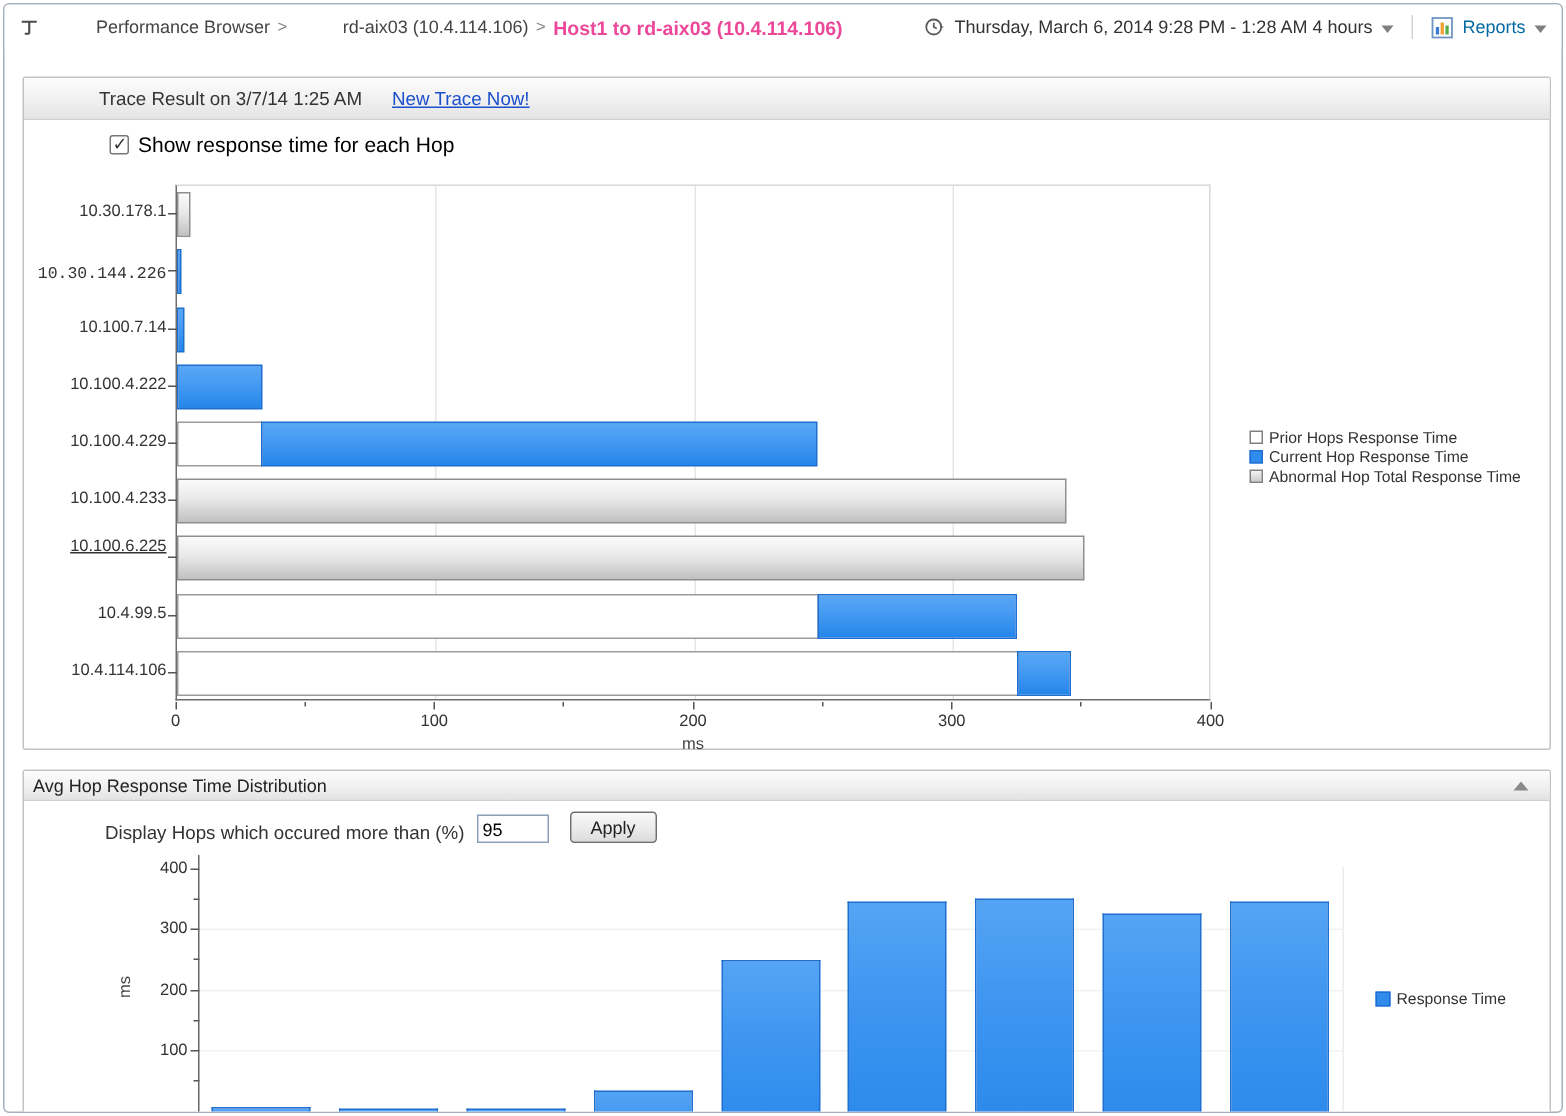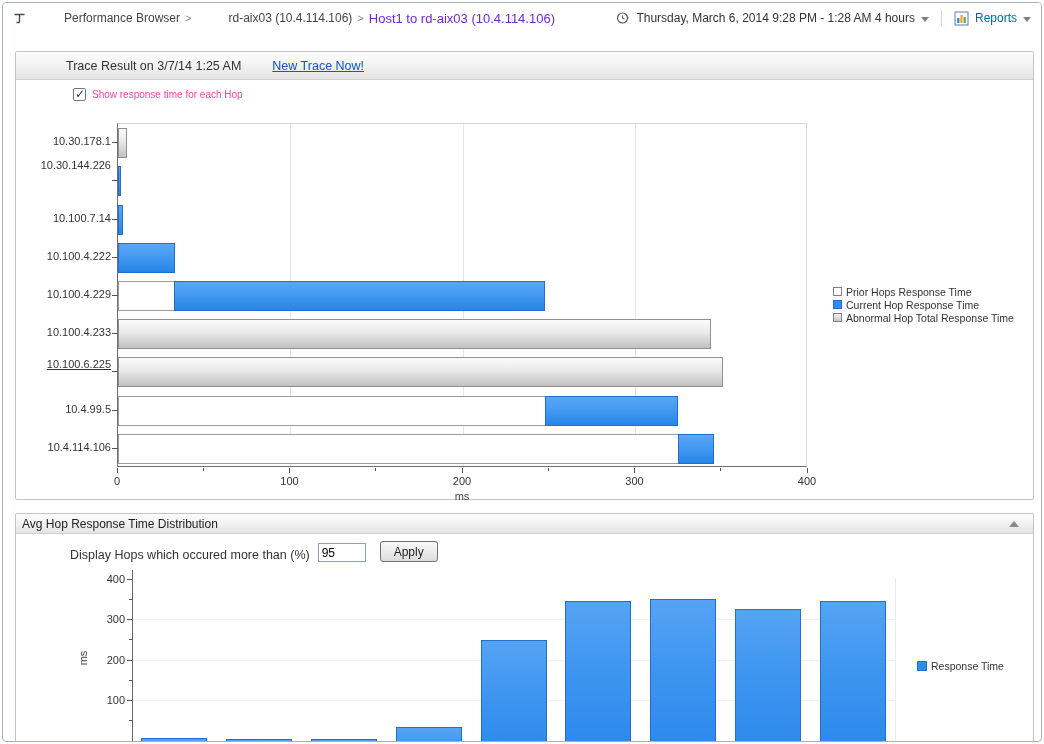--- a/index.html
+++ b/index.html
@@ -4,45 +4,45 @@
 <style>
   html,body{margin:0;padding:0;background:#fff;}
   *{box-sizing:border-box;}
   body{font-family:"Liberation Sans","DejaVu Sans",sans-serif;color:#333;}
   .page{position:relative;width:1040px;height:740px;margin:2px;border:1px solid #a6b0ba;border-radius:4px;background:#fff;overflow:hidden;}
 
   
   .topbar{position:absolute;top:0;left:0;right:0;height:30px;display:flex;align-items:center;padding:0 10px;background:#fff;}
   .topbar .bc{font-size:12px;color:#444;cursor:pointer;margin-left:32px;}
   .topbar .sep{font-size:11px;color:#888;margin:0 5px;}
-  .topbar .bc-current{font-size:13px;font-weight:normal;color:#6d28d9;}
+  .topbar .bc-current{font-size:13px;font-weight:bold;color:#ec4899;}
   .uplevel{display:inline-flex;margin-right:6px;}
   .topbar-right{margin-left:auto;display:flex;align-items:center;gap:6px;}
   .topbar-right .time{font-size:12px;color:#333;}
   .caret{width:0;height:0;border-left:4px solid transparent;border-right:4px solid transparent;border-top:5px solid #7f7f7f;margin-top:2px;}
   .vdivider{width:1px;height:16px;background:#d4d4d4;margin:0 6px;}
   .reports-label{font-size:12px;color:#0369a1;}
 
   
   .panel{position:absolute;border:1px solid #c3c3c3;border-radius:2px;background:#fff;}
   #trace-panel{left:12px;top:48px;width:1019px;height:449px;}
   #dist-panel{left:12px;top:510px;width:1019px;height:320px;}
   .panel-header{position:relative;display:flex;align-items:center;background:linear-gradient(180deg,#fdfdfd 0%,#f0f0f0 55%,#e4e4e4 100%);border-bottom:1px solid #cfcfcf;}
-  #trace-panel .panel-header{height:28px;gap:11px;}
+  #trace-panel .panel-header{height:28px;}
   #dist-panel .panel-header{height:20px;}
   .trace-title{margin-left:50px;font-size:12.5px;color:#333;}
   .new-trace-link{margin-left:20px;font-size:12.5px;color:#1a50cc;text-decoration:underline;cursor:pointer;}
   .dist-title{margin-left:6px;font-size:12px;color:#222;}
   .collapse-arrow{position:absolute;right:14px;top:7px;width:0;height:0;border-left:5px solid transparent;border-right:5px solid transparent;border-bottom:6px solid #8a8a8a;cursor:pointer;}
 
   
   .checkbox-row{position:absolute;left:57px;top:36px;display:flex;align-items:center;gap:6px;}
   .checkbox{width:13px;height:13px;border:1px solid #777;border-radius:2px;background:#fff;position:relative;cursor:pointer;}
   .checkbox.checked::after{content:"\2713";position:absolute;left:1px;top:-2px;font-size:12px;font-weight:bold;color:#333;}
-  .checkbox-label{font-size:10px;color:#ec4899;}
+  .checkbox-label{font-size:14px;color:#000000;}
 
   
   .hop-label{position:absolute;left:0;width:95px;text-align:right;font-size:11px;color:#333;}
   .row-tick{position:absolute;width:6px;height:1px;background:#555;}
   #trace-plot{position:absolute;left:101px;top:71px;width:690px;height:344px;border-left:1px solid #6e6e6e;border-bottom:1px solid #6e6e6e;border-top:1px solid #d8d8d8;border-right:1px solid #d8d8d8;background:#fff;}
   .vgrid{position:absolute;top:0;bottom:0;width:1px;background:#e6e6e6;}
   .hbar{position:absolute;height:30px;}
   .hbar-prior{background:#fff;border:1px solid #9c9c9c;}
   .hbar-current{background:linear-gradient(180deg,#5aa7f5 0%,#449af2 45%,#2585e9 100%);border:1px solid #1f6fd0;}
   .hbar-abnormal{background:linear-gradient(180deg,#fbfbfb 0%,#e9e9e9 45%,#c1c1c1 100%);border:1px solid #8f8f8f;}
@@ -156,21 +156,21 @@
         <div class="hbar hbar-current" style="left: 55.925px; top: 157px; width: 370.875px;"></div>
         <div class="hbar hbar-abnormal" style="left: 0px; top: 195.222px; width: 593.4px;"></div>
         <div class="hbar hbar-abnormal" style="left: 0px; top: 233.444px; width: 605.475px;"></div>
         <div class="hbar hbar-prior" style="left: 0px; top: 271.667px; width: 427.8px;"></div>
         <div class="hbar hbar-current" style="left: 426.8px; top: 271.667px; width: 132.825px;"></div>
         <div class="hbar hbar-prior" style="left: 0px; top: 309.889px; width: 560.625px;"></div>
         <div class="hbar hbar-current" style="left: 559.625px; top: 309.889px; width: 36.225px;"></div>
       </div>
       <div class="hop-label" style="top: 83.1111px;">10.30.178.1</div>
       <div class="row-tick" style="left: 96px; top: 90.1111px;"></div>
-      <div class="hop-label" style="top: 107px;">10.30.144.226</div>
+      <div class="hop-label" style="top: 125px; font-family: Liberation Mono, monospace;">10.30.144.226</div>
       <div class="row-tick" style="left: 96px; top: 128.333px;"></div>
       <div class="hop-label" style="top: 159.556px;">10.100.7.14</div>
       <div class="row-tick" style="left: 96px; top: 166.556px;"></div>
       <div class="hop-label" style="top: 197.778px;">10.100.4.222</div>
       <div class="row-tick" style="left: 96px; top: 204.778px;"></div>
       <div class="hop-label" style="top: 236px;">10.100.4.229</div>
       <div class="row-tick" style="left: 96px; top: 243px;"></div>
       <div class="hop-label" style="top: 274.222px;">10.100.4.233</div>
       <div class="row-tick" style="left: 96px; top: 281.222px;"></div>
       <div class="hop-label" style="top: 306px; text-decoration: underline;">10.100.6.225</div>

